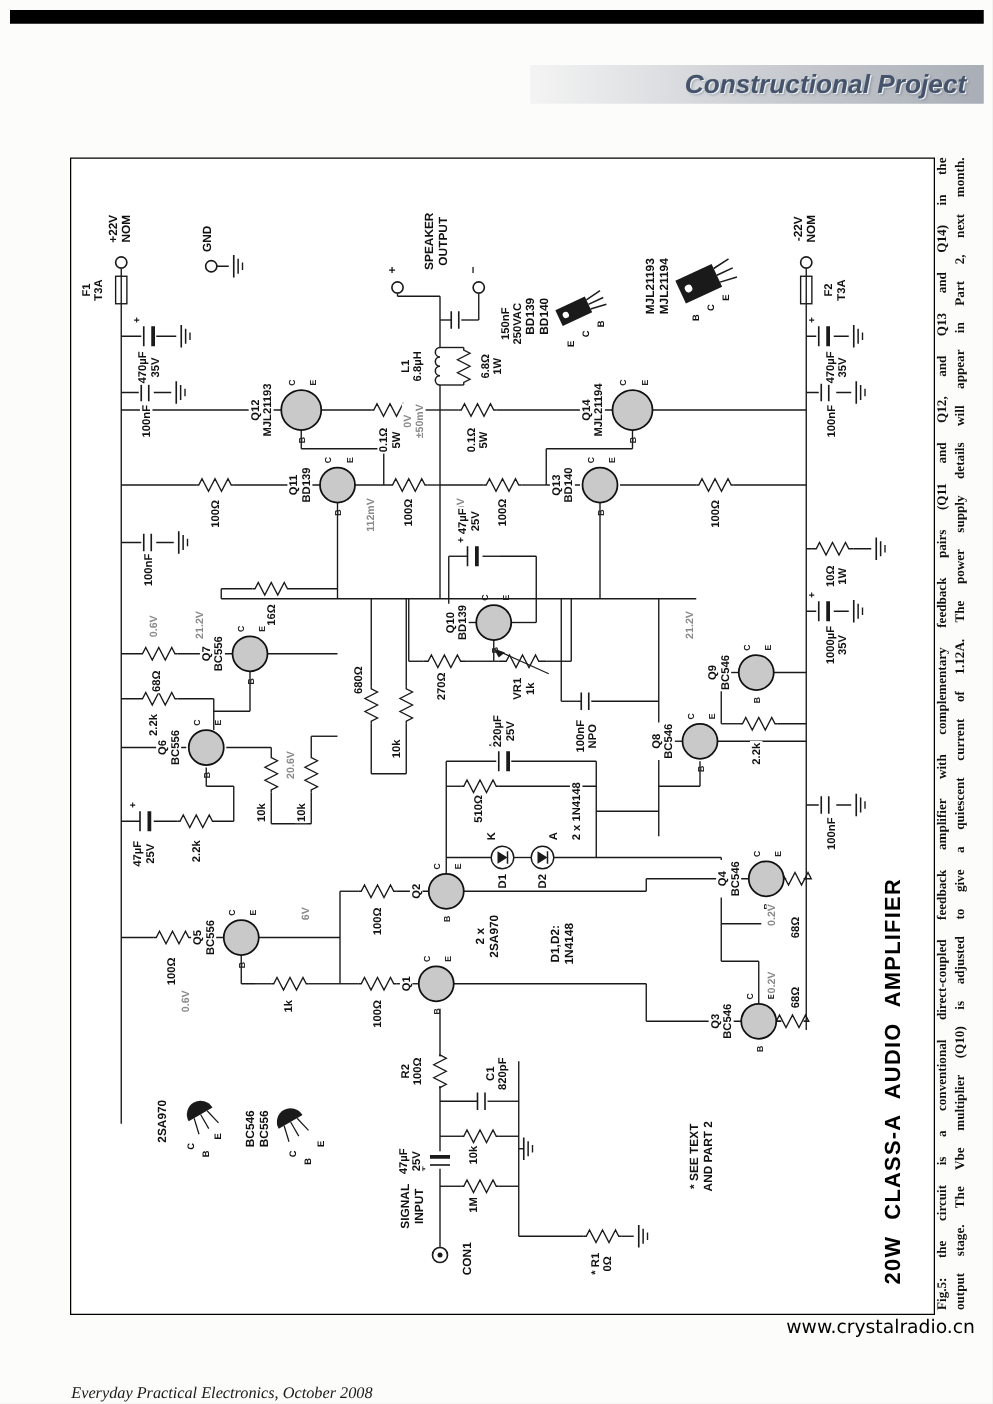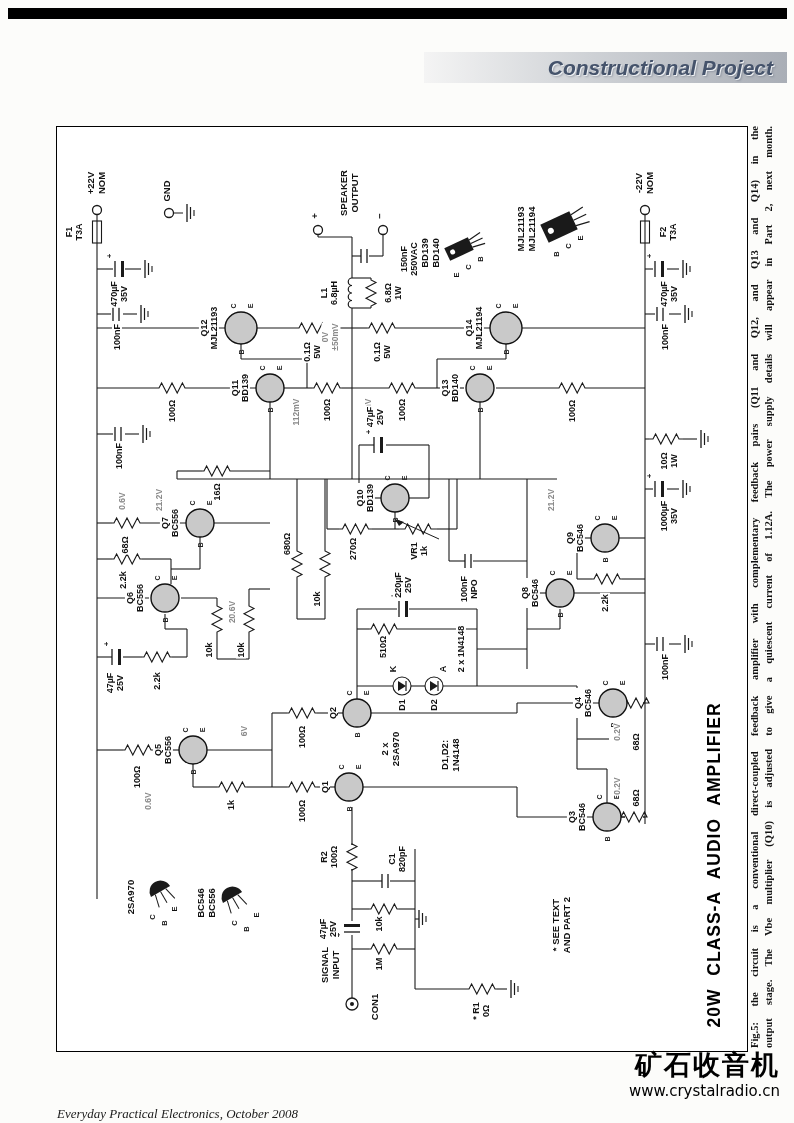--- a/index.html
+++ b/index.html
@@ -565,17 +565,16 @@
   <div class="capwrap">
     <div class="cap">
       <div>Fig.5: the circuit is a conventional direct-coupled feedback amplifier with complementary feedback pairs (Q11 and Q12, and Q13 and Q14) in the</div>
       <div>output stage. The Vbe multiplier (Q10) is adjusted to give a quiescent current of 1.12A. The power supply details will appear in Part 2, next month.</div>
     </div>
   </div>
 
   <div class="footer">Everyday Practical Electronics, October 2008</div>
 
   <div class="logo">
-    <div class="logo-cn">矿石收音机</div>
     <div class="logo-url">www.crystalradio.cn</div>
   </div>
 
 </div>
 
 </body></html>

